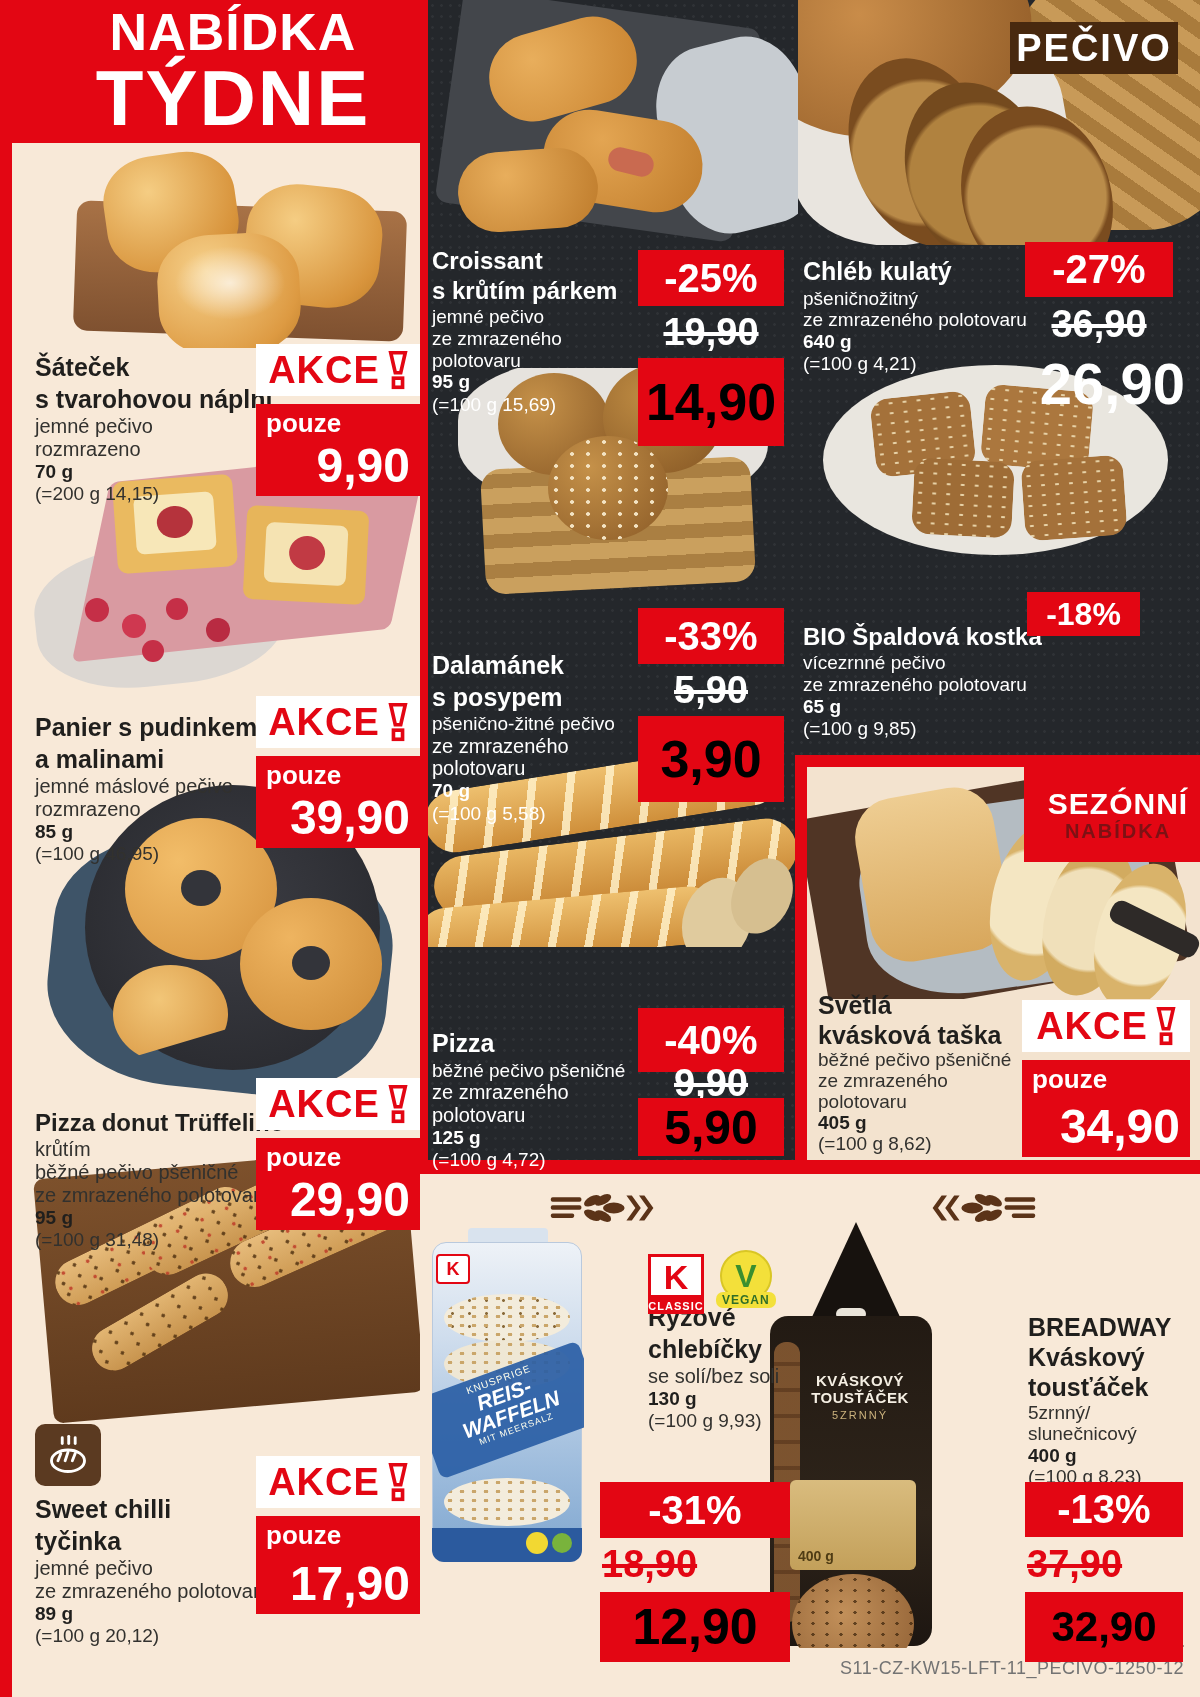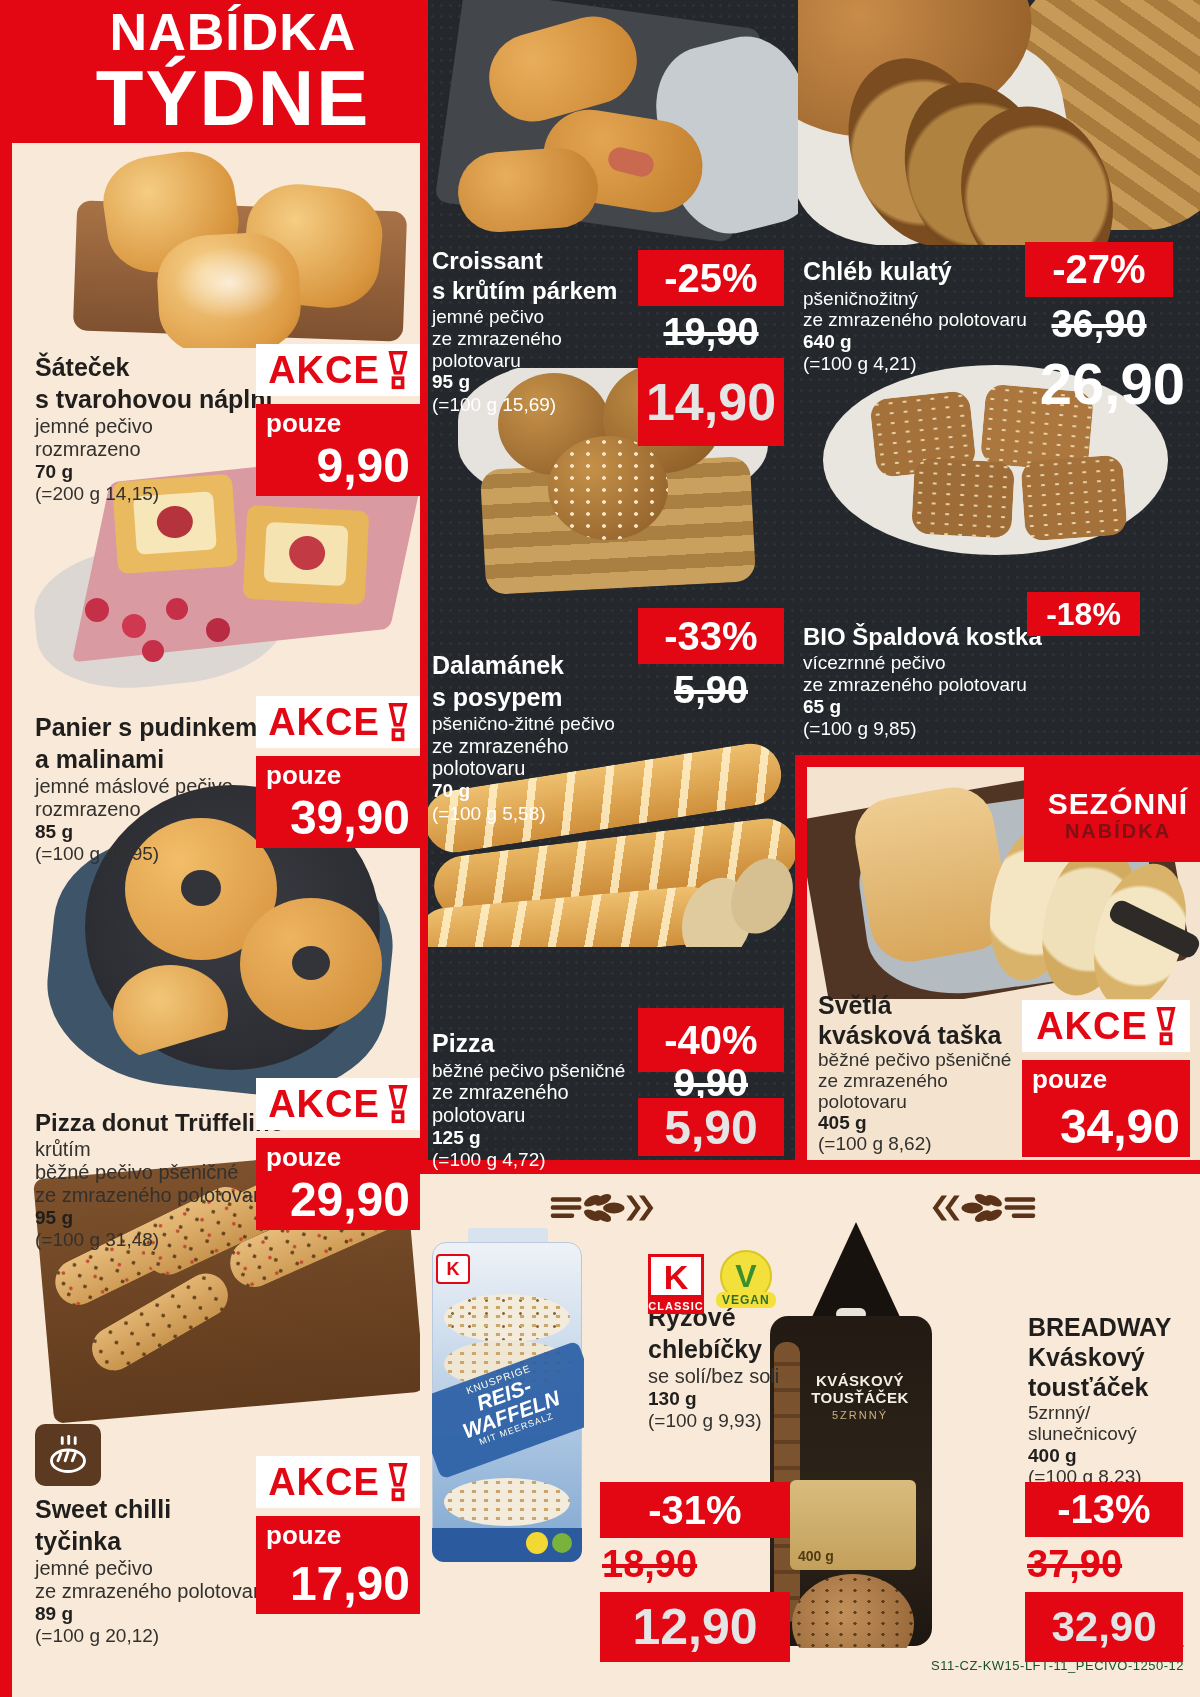--- a/index.html
+++ b/index.html
@@ -23,21 +23,21 @@
   .tblock .u{font-size:19px;line-height:1.18;color:#32312e}
   .tblock.lightt .n,.tblock.lightt .d,.tblock.lightt .w,.tblock.lightt .u{color:#fff}
   .tblock.small .n{font-size:24px}
   .tblock.small .d{font-size:19px}
 
   
   .pct{position:absolute;background:var(--red);color:#fff;font-weight:700;font-size:40px;display:flex;align-items:center;justify-content:center;z-index:7}
   .oldp{position:absolute;font-weight:700;font-size:38px;display:flex;align-items:center;justify-content:center;text-decoration:line-through;text-decoration-thickness:4px;z-index:7}
   .oldp.whitec{color:#fff}
   .oldp.redc{color:var(--red)}
-  .npbox{position:absolute;background:var(--red);color:#e5e5e5;font-weight:700;font-size:52px;display:flex;align-items:center;justify-content:center;z-index:7}
+  .npbox{position:absolute;background:var(--red);color:#000000;font-weight:700;font-size:52px;display:flex;align-items:center;justify-content:center;z-index:7}
   .np-plain{position:absolute;color:#fff;font-weight:700;font-size:58px;text-align:right;z-index:7}
 
   .akce{position:absolute;background:#fff;display:flex;align-items:center;justify-content:center;gap:8px;z-index:7}
   .akce .at{color:var(--red);font-weight:700;font-size:38px;letter-spacing:1px}
   .pouzebox{position:absolute;background:var(--red);color:#fff;padding:6px 10px;display:flex;flex-direction:column;justify-content:space-between;z-index:7}
   .pouze{font-size:26px;font-weight:700;line-height:1}
   .bigp{font-size:48px;font-weight:700;text-align:right;line-height:1}
 
   .biobox{position:absolute;background:#fff;padding:4px 10px;z-index:7}
   .bio-old{color:var(--green);font-weight:700;font-size:34px;text-decoration:line-through;text-decoration-thickness:4px;line-height:1.1}
@@ -72,36 +72,37 @@
   .klogo{position:absolute;width:56px;z-index:7}
   .klogo .kk{background:#fff;border:3px solid var(--red);color:var(--red);font-weight:800;font-size:34px;text-align:center;line-height:40px;height:44px}
   .klogo .kc{background:var(--red);color:#fff;font-weight:700;font-size:11px;text-align:center;padding:2px 0;letter-spacing:1px}
   .veganlogo{position:absolute;z-index:7;display:flex;flex-direction:column;align-items:center}
   .vcircle{width:52px;height:52px;border-radius:50%;background:#f3e03a;border:2px solid #d9c625;color:#3a8f2f;font-weight:800;font-size:32px;display:flex;align-items:center;justify-content:center}
   .vlabel{background:#f3e03a;color:#2f6e27;font-weight:800;font-size:12px;border-radius:7px;margin-top:-10px;padding:1px 6px;letter-spacing:1px}
 
   .bakeryicon{position:absolute;background:#5b3a21;border-radius:10px;display:flex;align-items:center;justify-content:center;z-index:6}
 
   .pagenum{position:absolute;left:1100px;top:1630px;width:84px;text-align:right;font-weight:700;font-size:19px;color:#5f574e;z-index:6}
-  .pagecode{position:absolute;left:770px;top:1658px;width:414px;text-align:right;font-size:13px;color:#14532d;letter-spacing:.5px;z-index:6}
+  .pagecode{position:absolute;left:770px;top:1658px;width:414px;text-align:right;font-size:18px;color:#737373;letter-spacing:.5px;z-index:6}
 </style>
 </head>
 <body>
 
 <div class="page">
 
   <div class="darksec"></div>
   <div class="vstripe"></div>
   <div class="hband"></div>
   <div class="leftstripe"></div>
 
   <div class="headerred">
     <div class="l1">NABÍDKA</div>
     <div class="l2">TÝDNE</div>
   </div>
+  <div class="pecivobadge">PEČIVO</div>
 
   <div class="photo" style="left:428px;top:0;width:370px;height:248px">
     <div class="rrect" style="left:20px;top:8px;width:300px;height:215px;background:#43464b;transform:rotate(8deg)"></div>
     <div class="blob" style="left:235px;top:40px;width:150px;height:190px;background:#c7ccd1;border-radius:36%;transform:rotate(-14deg)"></div>
     <div class="rrect" style="left:60px;top:25px;width:150px;height:88px;border-radius:44px;background:radial-gradient(circle at 32% 30%,#e8ae5c,#c9832f);transform:rotate(-16deg)"></div>
     <div class="rrect" style="left:115px;top:115px;width:160px;height:92px;border-radius:46px;background:radial-gradient(circle at 35% 30%,#e3a552,#c07c2b);transform:rotate(9deg)"></div>
     <div class="rrect" style="left:30px;top:150px;width:140px;height:80px;border-radius:40px;background:radial-gradient(circle at 35% 30%,#e8ae5c,#bd7a2a);transform:rotate(-4deg)"></div>
     <div class="rrect" style="left:180px;top:150px;width:46px;height:24px;border-radius:12px;background:#c96a50;transform:rotate(14deg)"></div>
   </div>
 
@@ -305,20 +306,21 @@
     <div class="n">Dalamánek</div>
     <div class="n">s posypem</div>
     <div class="d" style="font-size:19px">pšenično-žitné pečivo</div>
     <div class="d">ze zmrazeného</div>
     <div class="d">polotovaru</div>
     <div class="w">70 g</div>
     <div class="u">(=100 g 5,58)</div>
   </div>
   <div class="pct" style="left:638px;top:608px;width:146px;height:56px">-33%</div>
   <div class="oldp whitec" style="left:638px;top:668px;width:146px;height:44px">5,90</div>
+  <div class="npbox" style="left:638px;top:716px;width:146px;height:86px">3,90</div>
 
   <div class="tblock lightt" style="left:803px;top:622px;">
     <div class="n" style="font-size:24px">BIO Špaldová kostka</div>
     <div class="d" style="font-size:19px">vícezrnné pečivo</div>
     <div class="d" style="font-size:19px">ze zmrazeného polotovaru</div>
     <div class="w">65 g</div>
     <div class="u">(=100 g 9,85)</div>
   </div>
   <div class="pct" style="left:1027px;top:592px;width:113px;height:44px;font-size:32px">-18%</div>
 

